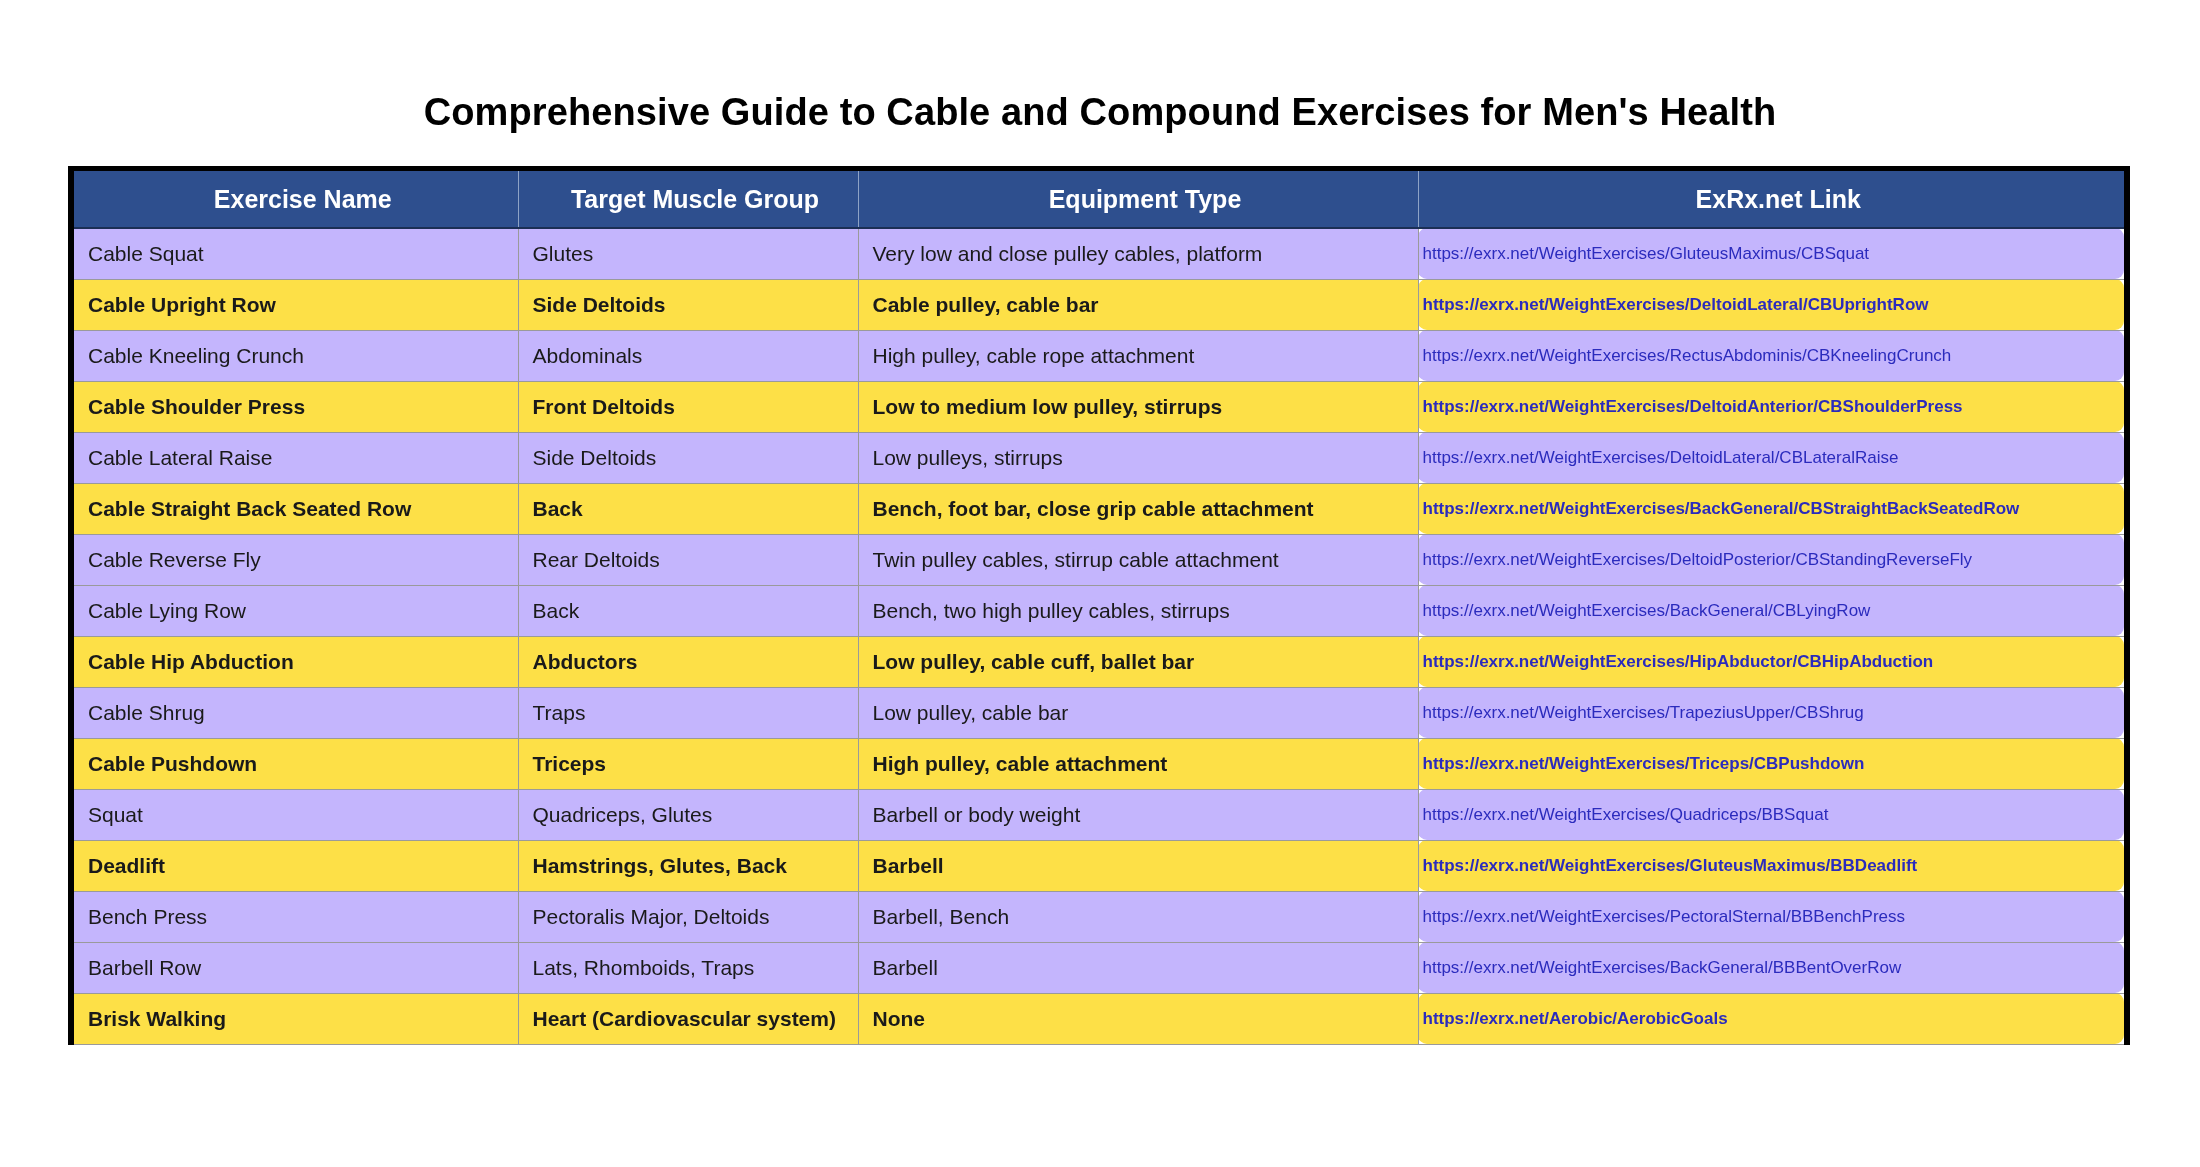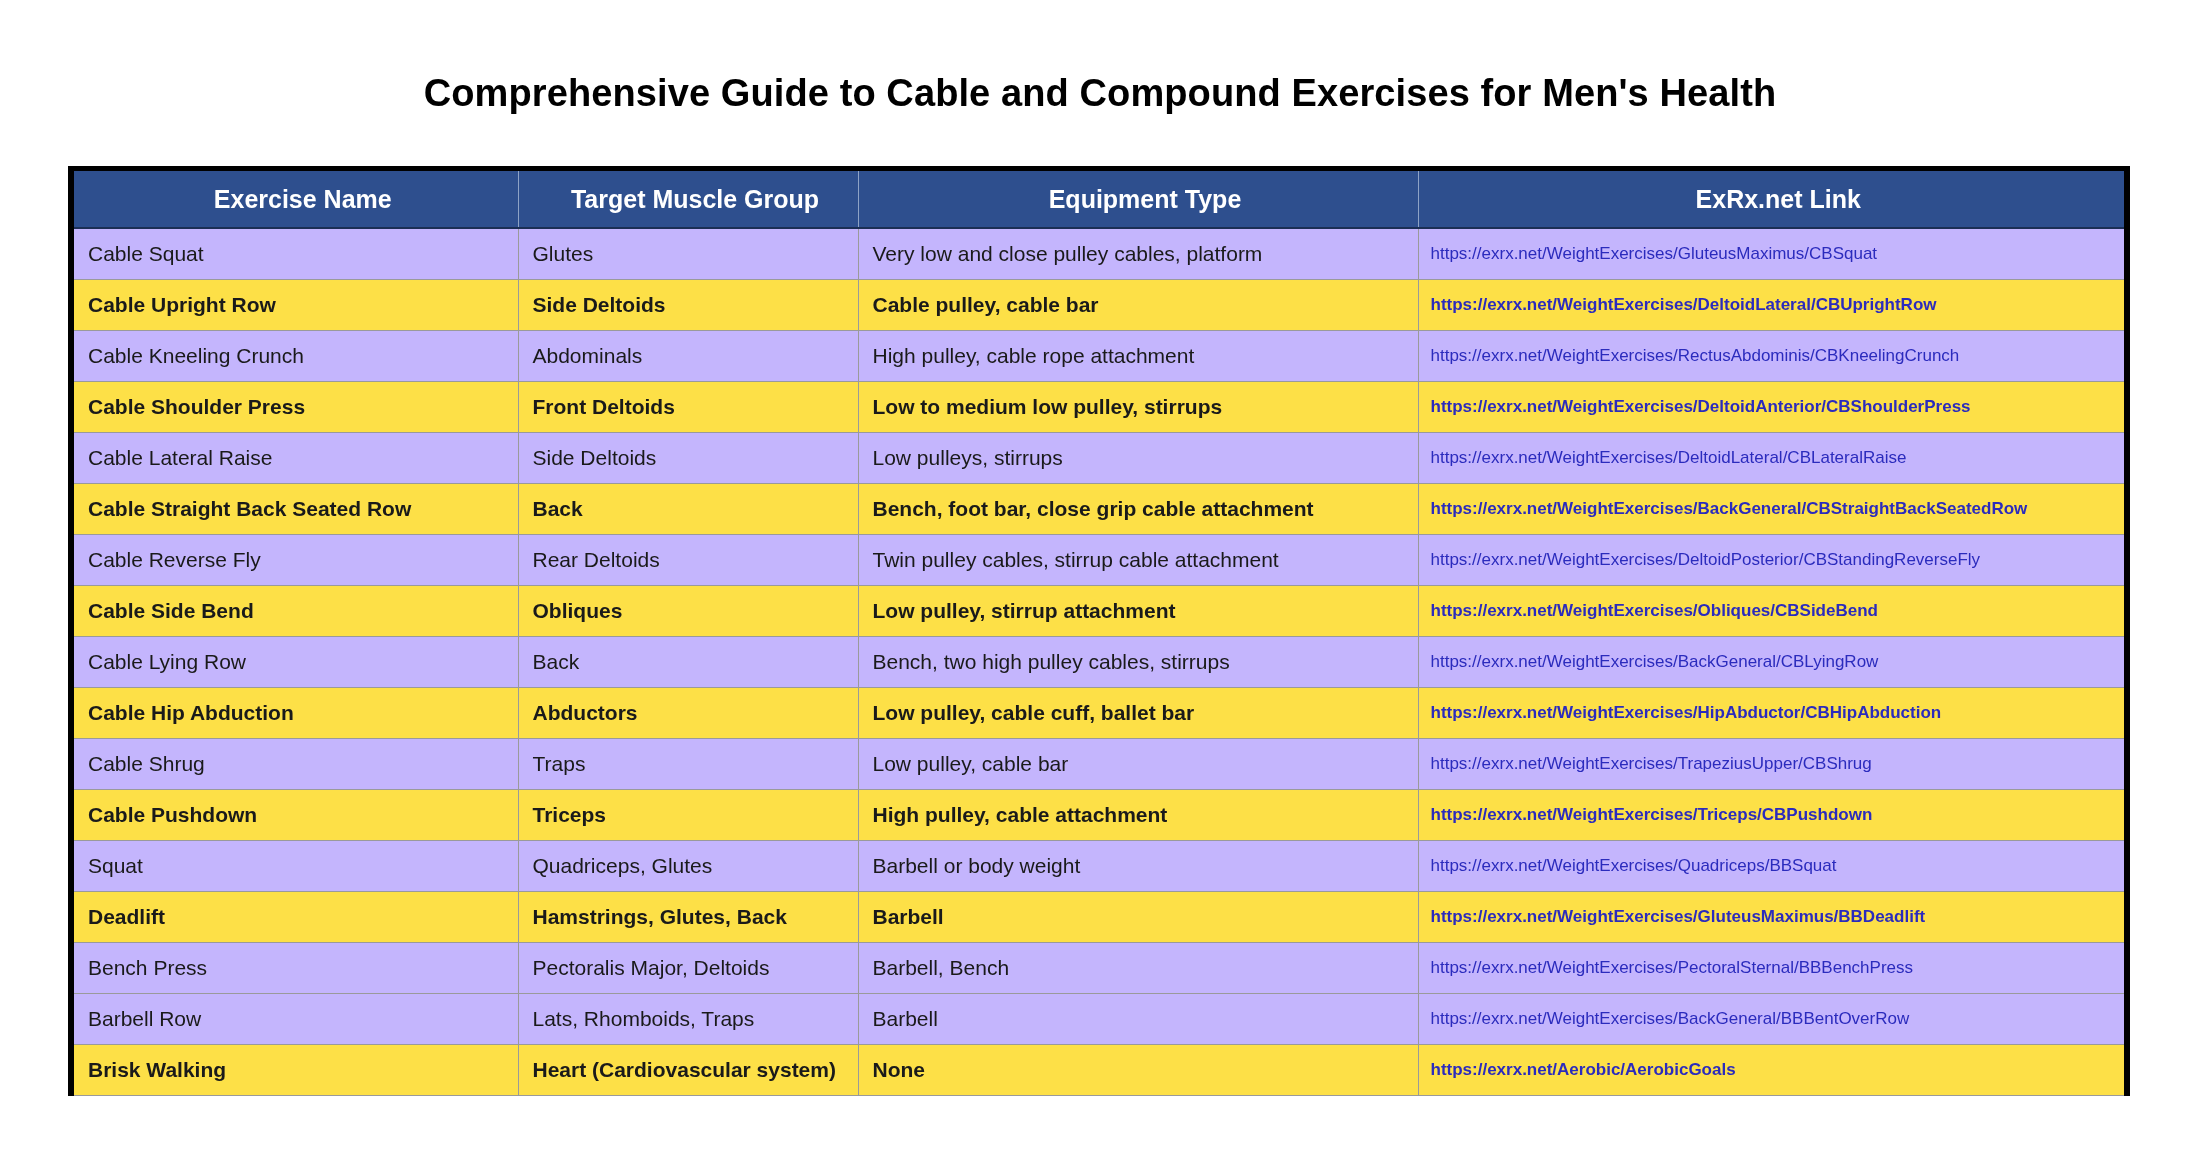--- a/index.html
+++ b/index.html
@@ -21,21 +21,21 @@
     position: relative;
     width: 2200px;
     height: 1167px;
     background: #ffffff;
   }
 
   
   .page-title {
     position: absolute;
     left: 0;
-    top: 47px;
+    top: 66px;
     width: 2200px;
     text-align: center;
     font-size: 38px;
     font-weight: bold;
     letter-spacing: 0.1px;
     color: #000000;
     white-space: nowrap;
   }
 
   
@@ -90,21 +90,22 @@
     white-space: nowrap;
   }
   tbody td:last-child { border-right: none; }
 
   tbody tr.odd  td { background: #c4b5fd; }
   tbody tr.even td { background: #fde047; font-weight: bold; }
 
   td.link-cell {
     font-size: 17px;
     color: #2b2bbd;
-    padding-left: 12px;
+    padding-left: 4px;
+    border-radius: 9px;
   }
   td.link-cell a {
     color: #2b2bbd;
     text-decoration: none;
     font-size: 17px;
   }
 </style>
 </head>
 <body>
 
@@ -164,26 +165,20 @@
             <td>Back</td>
             <td>Bench, foot bar, close grip cable attachment</td>
             <td class="link-cell"><a href="#">https://exrx.net/WeightExercises/BackGeneral/CBStraightBackSeatedRow</a></td>
           </tr>
           <tr class="odd">
             <td>Cable Reverse Fly</td>
             <td>Rear Deltoids</td>
             <td>Twin pulley cables, stirrup cable attachment</td>
             <td class="link-cell"><a href="#">https://exrx.net/WeightExercises/DeltoidPosterior/CBStandingReverseFly</a></td>
           </tr>
-          <tr class="even">
-            <td>Cable Side Bend</td>
-            <td>Obliques</td>
-            <td>Low pulley, stirrup attachment</td>
-            <td class="link-cell"><a href="#">https://exrx.net/WeightExercises/Obliques/CBSideBend</a></td>
-          </tr>
           <tr class="odd">
             <td>Cable Lying Row</td>
             <td>Back</td>
             <td>Bench, two high pulley cables, stirrups</td>
             <td class="link-cell"><a href="#">https://exrx.net/WeightExercises/BackGeneral/CBLyingRow</a></td>
           </tr>
           <tr class="even">
             <td>Cable Hip Abduction</td>
             <td>Abductors</td>
             <td>Low pulley, cable cuff, ballet bar</td>

